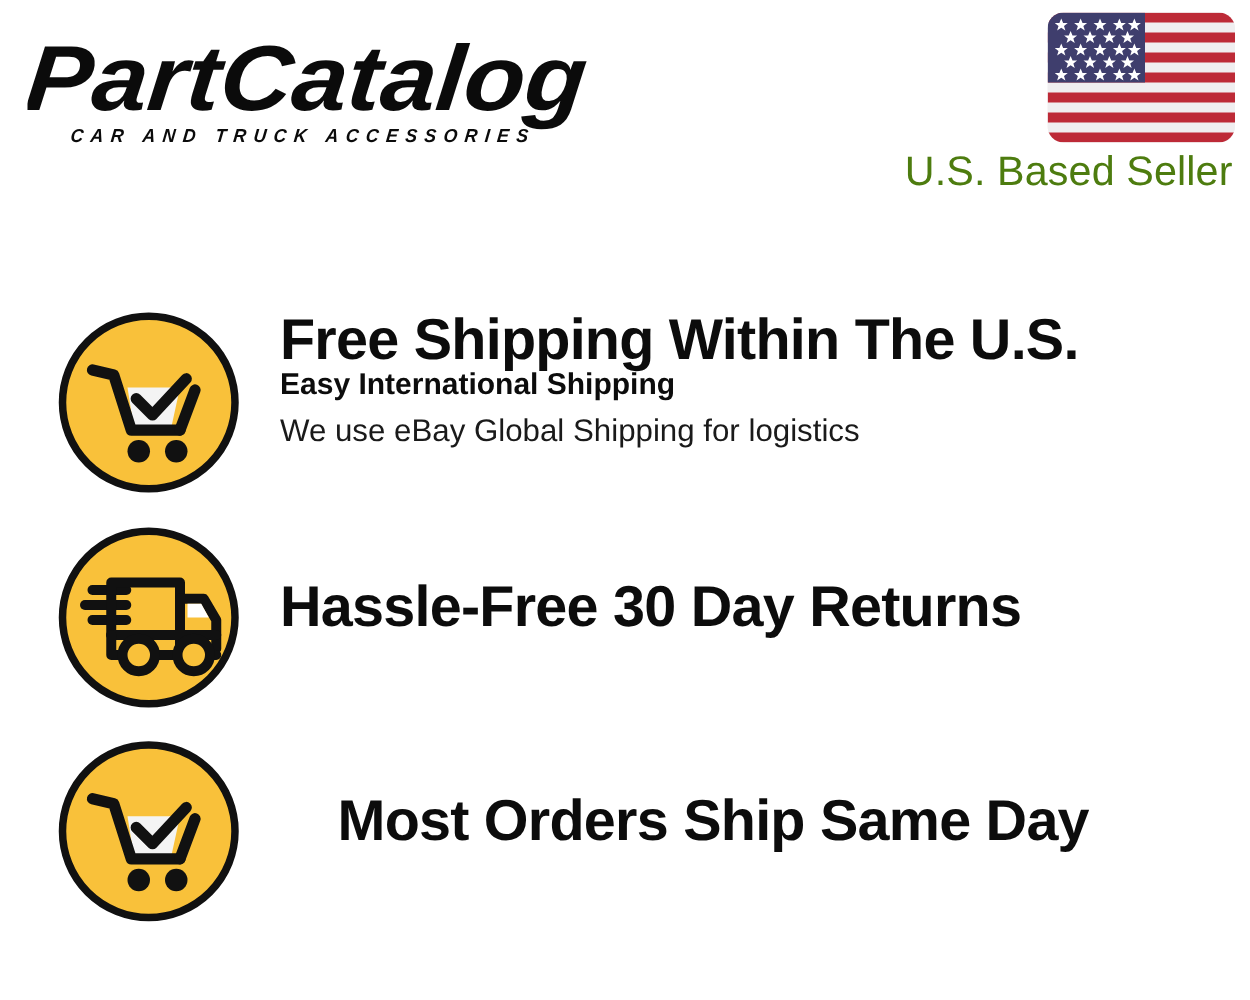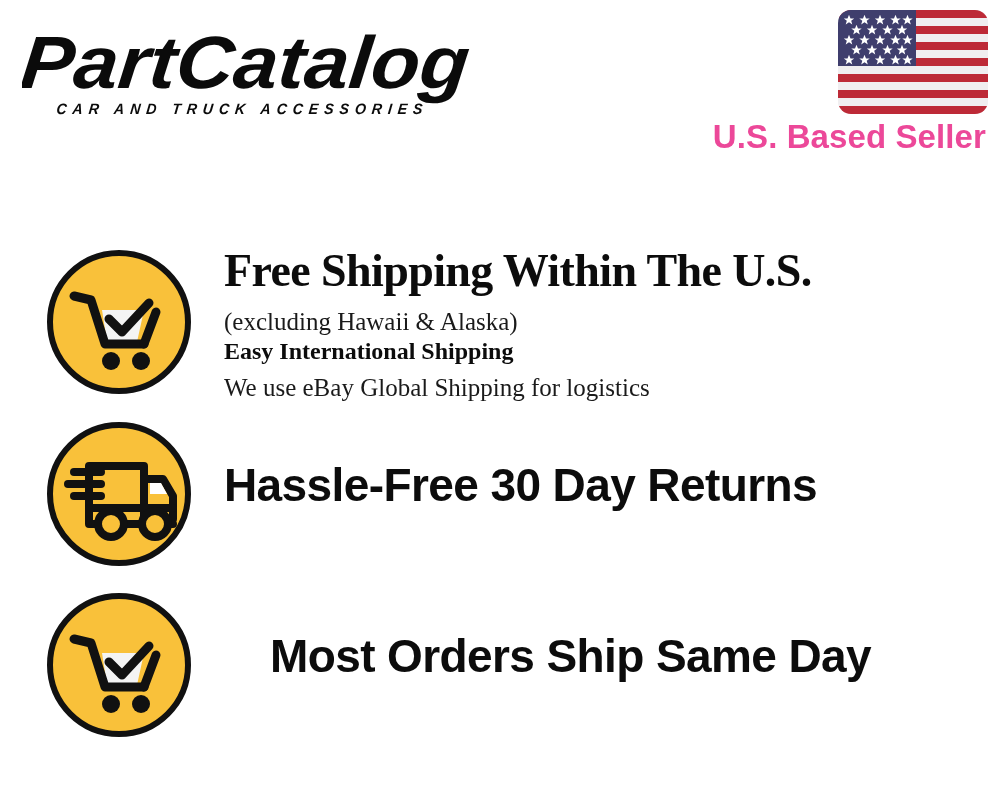--- a/index.html
+++ b/index.html
@@ -42,36 +42,36 @@
   }
   .flag-badge svg { display: block; width: 100%; height: 100%; }
 
   .seller-note {
     position: absolute;
     right: 14px;
     top: 118px;
     width: 520px;
     text-align: right;
     font-size: 33px;
-    font-weight: 700;
+    font-weight: 400;
     letter-spacing: 0.1px;
-    color: #ec4899;
+    color: #4d7c0f;
     line-height: 1.15;
     white-space: nowrap;
   }
 
   
   .feature-row {
     position: absolute;
     left: 0;
     width: 1000px;
     display: flex;
     align-items: flex-start;
   }
-  #row-0 { top: 248px; font-family: Liberation Serif, serif; }
+  #row-0 { top: 248px; }
   #row-1 { top: 420px; }
   #row-2 { top: 591px; gap: 46px; }
 
   .icon-badge {
     flex: 0 0 auto;
     margin-left: 45px;
     width: 148px;
     height: 148px;
   }
   .icon-badge svg { display: block; width: 100%; height: 100%; }
@@ -191,21 +191,20 @@
         <path d="M57 62 L99 62 L92 94 L62 94 Z" fill="#f4f4f4"></path>
         <path d="M29 48 L46 52 L60 96 L99 96" fill="none" stroke="#111111" stroke-width="9" stroke-linecap="round" stroke-linejoin="round"></path>
         <path d="M99 96 L111 64" fill="none" stroke="#111111" stroke-width="9" stroke-linecap="round" stroke-linejoin="round"></path>
         <path d="M64 71 L77 84 L104 55" fill="none" stroke="#111111" stroke-width="9" stroke-linecap="round" stroke-linejoin="round"></path>
         <circle cx="66" cy="113" r="9" fill="#111111"></circle>
         <circle cx="96" cy="113" r="9" fill="#111111"></circle>
       </svg>
     </div>
     <div class="feature-text">
       <div class="feature-title">Free Shipping Within The U.S.</div>
-      <div class="feature-sub">(excluding Hawaii &amp; Alaska)</div>
       <div class="feature-sub2">Easy International Shipping</div>
       <div class="feature-sub3">We use eBay Global Shipping for logistics</div>
     </div>
   </div>
 
   <div class="feature-row row-center" id="row-1">
     <div class="icon-badge">
       <svg viewBox="0 0 148 148" xmlns="http://www.w3.org/2000/svg" aria-hidden="true">
         <circle cx="74" cy="74" r="69" fill="#f9c13a" stroke="#111111" stroke-width="6"></circle>
         <g stroke="#111111" stroke-width="8" stroke-linecap="round" fill="none">

